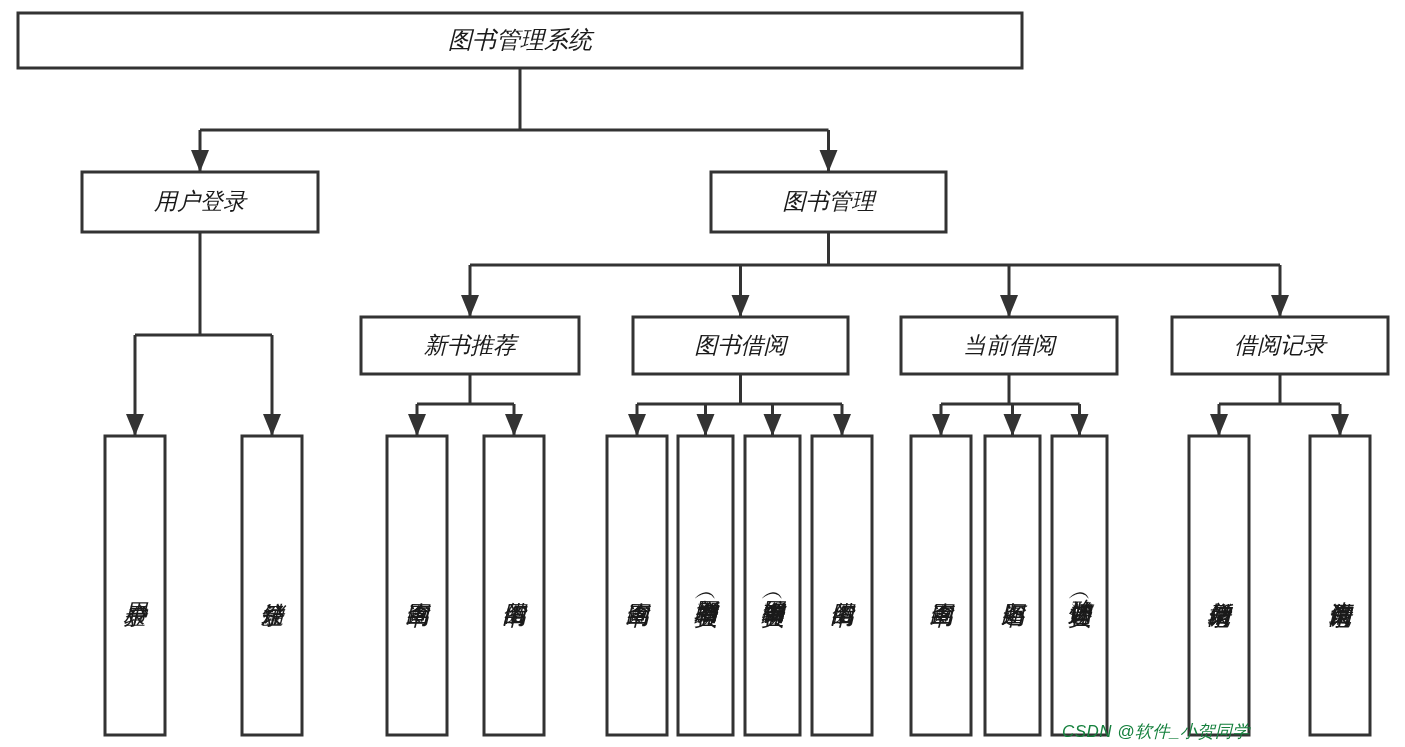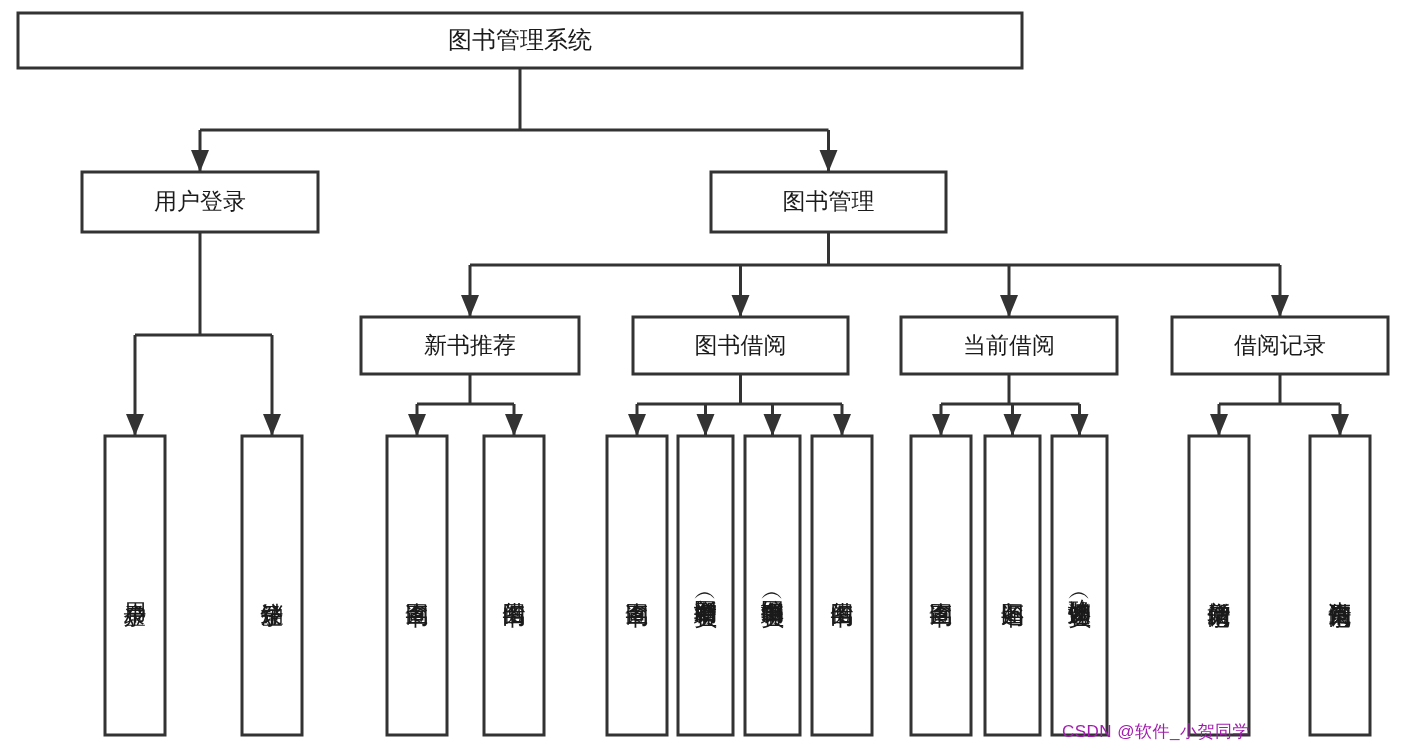--- a/index.html
+++ b/index.html
@@ -11,20 +11,21 @@
     width: 1405px;
     height: 747px;
     font-family: "Liberation Sans", "DejaVu Sans", sans-serif;
     overflow: hidden;
   }
   #diagram-root {
     position: relative;
     width: 1260px;
     height: 747px;
     background: #ffffff;
+    font-style: italic;
   }
   svg#flow-svg {
     position: absolute;
     top: 0;
     left: 0;
     width: 1405px;
     height: 747px;
     display: block;
   }
   .node-rect {
@@ -67,21 +68,21 @@
     text-align: center;
     white-space: nowrap;
     pointer-events: none;
   }
   #watermark {
     position: absolute;
     right: 10px;
     bottom: 4px;
     font-family: "Liberation Sans", "DejaVu Sans", sans-serif;
     font-size: 17px;
-    color: #a21caf;
+    color: #15803d;
     white-space: nowrap;
     letter-spacing: 0.5px;
     text-align: right;
   }
 </style>
 </head>
 <body>
 
 <div id="diagram-root">
 

